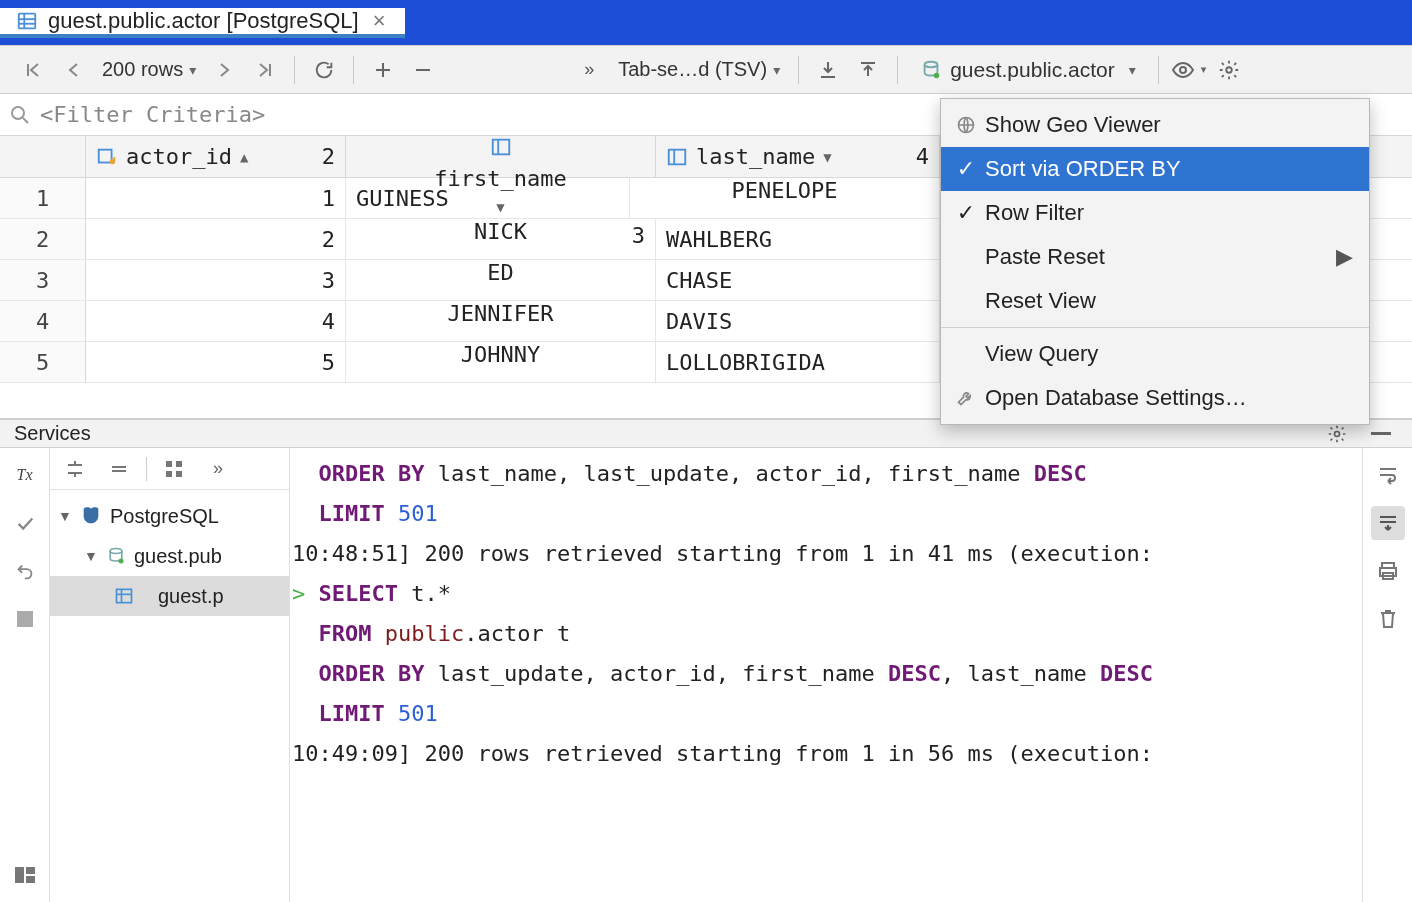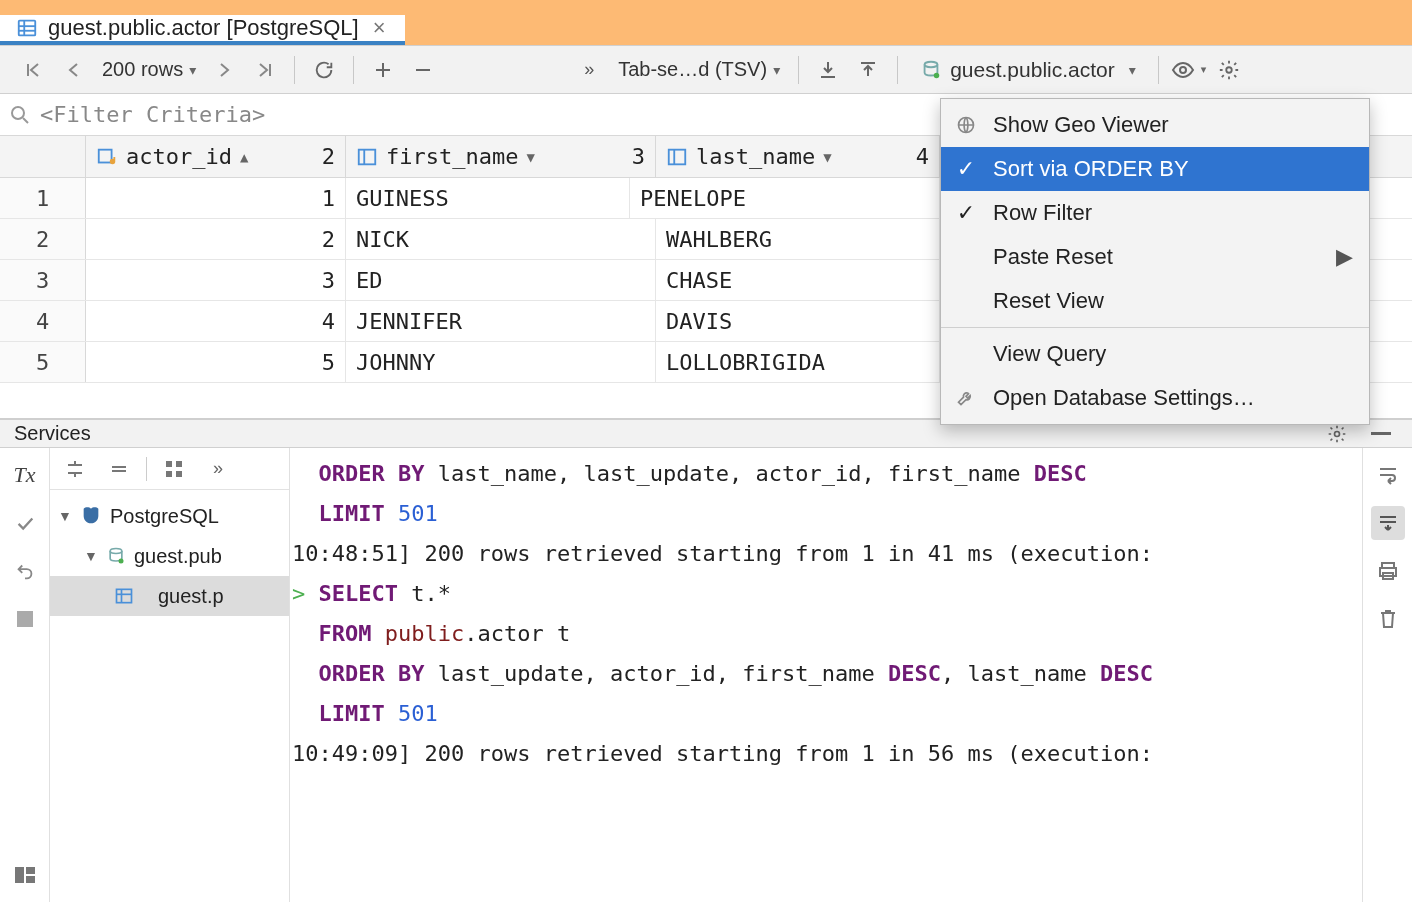--- a/index.html
+++ b/index.html
@@ -10,24 +10,24 @@
   color: #222;
   width: 1412px;
   height: 902px;
   overflow: hidden;
   position: relative;
 }
 
 
 .tab-bar {
   height: 46px;
-  background: #fdba74;
+  background: #1d4ed8;
   border-bottom: 1px solid #d0d0d0;
   display: flex;
-  align-items: flex-end;
+  align-items: center;
 }
 .tab {
   display: flex;
   align-items: center;
   gap: 10px;
   padding: 0 16px;
   background: #fff;
   border-bottom: 4px solid #3b82c4;
   font-size: 22px;
   position: relative;
@@ -127,21 +127,21 @@
   display:flex; align-items:center; justify-content:center;
   color: #444;
   background:#fafafa;
 }
 .row .cell {
   border-right: 1px solid #e6e6e6;
   display:flex; align-items:center;
   padding: 0 10px;
 }
 .w-id { width: 260px; justify-content: flex-end; }
-.w-fn { width: 310px; }
+.w-fn { width: 310px; flex-direction: column; }
 .w-ln { width: 284px; }
 
 
 .services {
   position: absolute;
   left: 0; right: 0;
   top: 418px;
   height: 484px;
   border-top: 2px solid #cfcfcf;
   background: #fff;
@@ -214,21 +214,21 @@
   left: 940px;
   width: 430px;
   background: #f3f3f3;
   border: 1px solid #b8b8b8;
   box-shadow: 0 6px 16px rgba(0,0,0,.25);
   padding: 4px 0;
   font-size: 22px;
 }
 .cm-item {
   display:flex; align-items:center;
-  gap: 16px;
+  gap: 8px;
   height: 44px;
   padding: 0 16px 0 14px;
   cursor:pointer;
 }
 .cm-item.selected { background: #2f74d0; color: #fff; }
 .cm-check { width: 22px; text-align:center; font-size: 22px; }
 .cm-sep { height:1px; background:#cfcfcf; margin:4px 0; }
 .cm-sub { margin-left:auto; color:#555; }
 .cm-item.selected .cm-sub, .cm-item.selected .cm-check { color:#fff; }
 .cm-icon { width:22px; display:inline-flex; justify-content:center; color:#666; }
@@ -434,21 +434,21 @@
         </span>
       <span class="svc-ico">
           <svg width="20" height="4" viewBox="0 0 20 4">
             <rect width="20" height="3" fill="#666"></rect>
           </svg>
         </span>
     </span>
   </div>
   <div class="services-body">
     <div class="services-left-icons">
-      <div class="svc-ico" style="font-style:italic;font-family:serif;font-size:22px;color:#444">Tx</div>
+      <div class="svc-ico" style="font-style:italic;font-family:serif;font-size:16px;color:#444">Tx</div>
       <div class="svc-ico">
           <svg width="22" height="22" viewBox="0 0 24 24">
             <path d="M5 13l5 5L20 7" stroke="#888" stroke-width="2.5" fill="none"></path>
           </svg>
         </div>
       <div class="svc-ico">
           <svg width="22" height="22" viewBox="0 0 24 24">
             <path d="M9 14l-4-4 4-4M5 10h9a5 5 0 0 1 0 10h-2" stroke="#888" stroke-width="2" fill="none"></path>
           </svg>
         </div>

